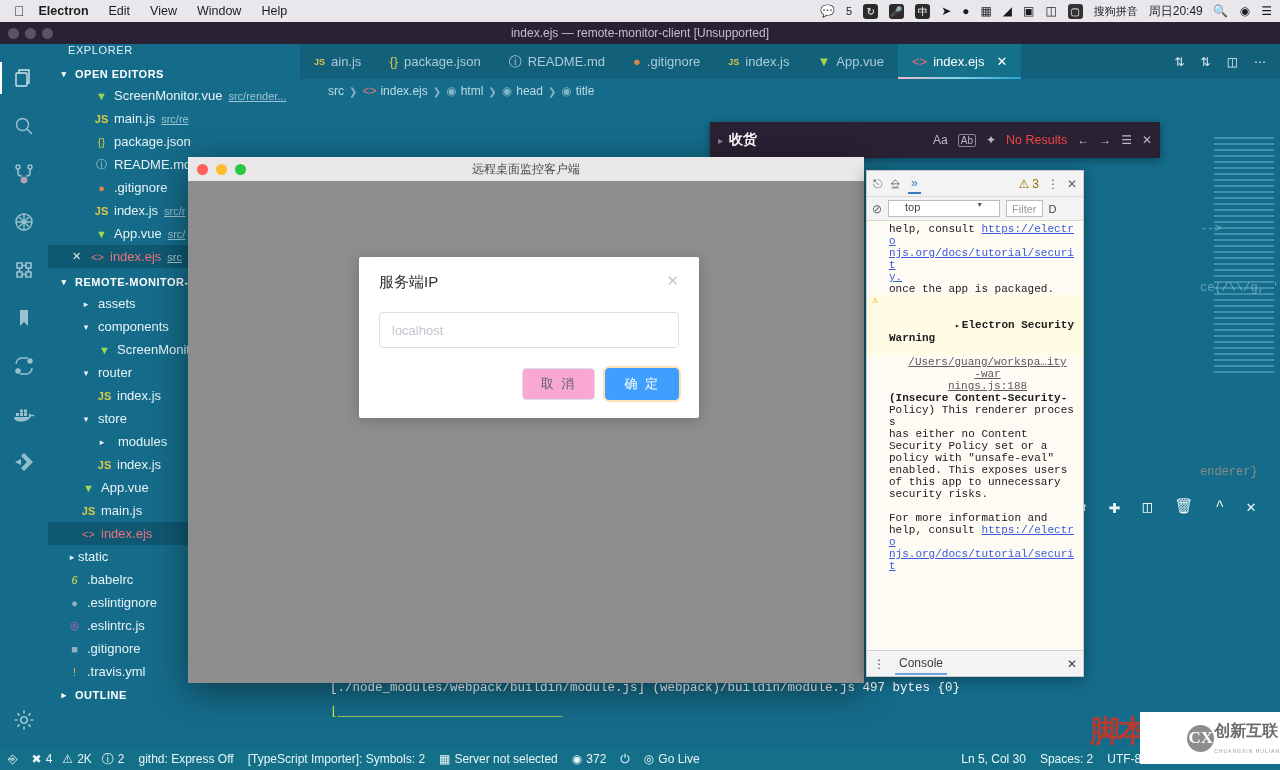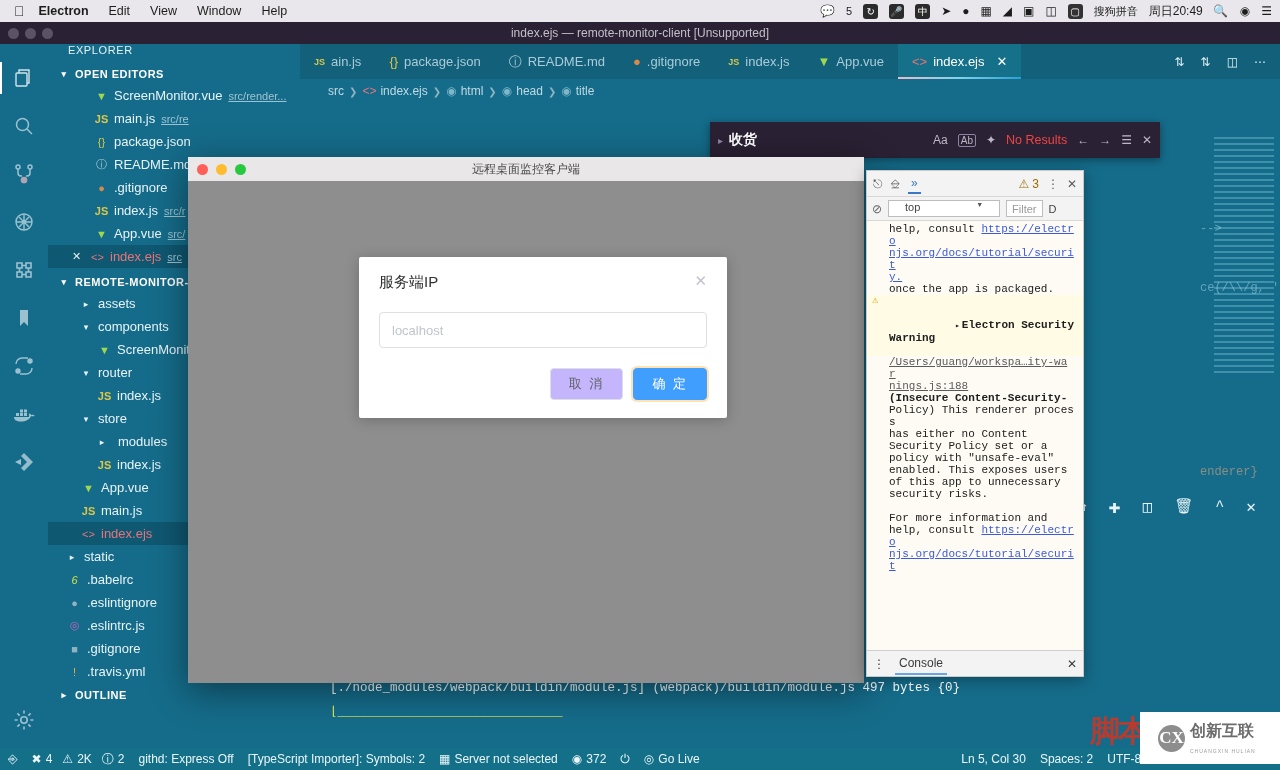--- a/index.html
+++ b/index.html
@@ -116,32 +116,32 @@
   
   .appwin { position:absolute; top:135px; left:188px; width:676px; height:526px;
             background:#8e8e8e; box-shadow:0 8px 34px rgba(0,0,0,.45); z-index:35; }
   .appwin-title { height:24px; background:#e9e7e7; display:flex; align-items:center;
                   justify-content:center; position:relative; font-size:12px; color:#4a4a4a; }
   .appwin-dots { position:absolute; left:9px; display:flex; gap:8px; }
   .appwin-dots i { width:11px; height:11px; border-radius:50%; display:block; }
   .d-red{background:#ff5f57;} .d-yel{background:#febc2e;} .d-grn{background:#28c840;}
 
   
-  .modal { position:absolute; left:171px; top:100px; width:368px; background:#fff;
+  .modal { position:absolute; left:171px; top:100px; width:340px; background:#fff;
            border-radius:2px; box-shadow:0 2px 14px rgba(0,0,0,.22); }
   .modal-head { padding:16px 20px 8px 20px; display:flex; align-items:flex-start; }
   .modal-title { font-size:15px; color:#303133; font-weight:500; }
   .modal-close { margin-left:auto; color:#bfc3cb; font-size:15px; line-height:1; cursor:pointer; }
   .modal-body { padding:12px 20px 6px 20px; }
   .modal-input { width:100%; height:36px; border:1px solid #dcdfe6; border-radius:4px;
                  padding:0 12px; font-size:13px; color:#606266; background:#fff; outline:none; }
   .modal-input::placeholder { color:#c0c4cc; }
   .modal-foot { padding:14px 20px 18px 20px; display:flex; justify-content:flex-end; gap:10px; }
   .btn { height:32px; padding:0 18px; border-radius:4px; font-size:13px; cursor:pointer; border:1px solid #dcdfe6;
-         background:#c4b5fd; color:#606266; letter-spacing:2px; }
+         background:#f9a8d4; color:#606266; letter-spacing:2px; }
   .btn-primary { background:#409eff; border-color:#409eff; color:#fff;
                  box-shadow:0 0 0 2px rgba(255,200,120,.55); }
 
   
   .devtools { position:absolute; left:866px; top:148px; width:218px; height:507px;
               background:#fdfbf3; border:1px solid #c9c9c9; box-shadow:0 3px 14px rgba(0,0,0,.35); z-index:40;
               display:flex; flex-direction:column; }
   .dt-top { height:26px; background:#f3f3f3; border-bottom:1px solid #d8d8d8;
             display:flex; align-items:center; padding:0 6px; gap:8px; color:#5a5a5a; font-size:12px; }
   .dt-warn { color:#9c6b00; display:flex; align-items:center; gap:3px; }
@@ -150,21 +150,21 @@
   .dt-select { flex:0 0 auto; width:112px; height:17px; border:1px solid #bdbdbd; background:#fff;
                display:flex; align-items:flex-start; padding:0 16px; font-size:11px; }
   .dt-select .cv { margin-left:auto; font-size:7px; color:#555; }
   .dt-filterbox { border:1px solid #bdbdbd; background:#fff; height:17px; padding:0 5px;
                   font-size:11px; color:#999; display:flex; align-items:center; }
   .dt-console { flex:1; overflow:hidden; padding:2px 0 0 0;
                 font-family:"Liberation Mono", monospace; font-size:11px; line-height:12px; color:#202020; }
   .dt-line { padding:0 4px 0 22px; white-space:pre-wrap; word-break:break-all; }
   .dt-line.warnhead { background:#fffbe5; font-weight:bold; position:relative; }
   .dt-line a, .lnk { color:#3b5bdb; text-decoration:underline; }
-  .dt-src { text-align:left; padding-right:13px; }
+  .dt-src { text-align:center; padding-right:13px;margin-left:16px; }
   .dt-src a { color:#5a5a5a; }
   .dt-warnicon { position:absolute; left:5px; top:0; color:#d9a300; font-size:10px; }
   .dt-tri { font-size:8px; margin-right:2px; }
   .dt-bottom { height:26px; background:#f3f3f3; border-top:1px solid #d0d0d0;
                display:flex; align-items:center; padding:0 6px; gap:10px; font-size:12px; color:#3a3a3a; }
   .dt-tab { border-bottom:2px solid #6aa7e0; padding:3px 4px; }
 
   
   .terminal { position:absolute; left:300px; top:460px; width:980px; height:280px; color:#cfe9f0;
               font-family:"Liberation Mono", monospace; font-size:12.5px; }
@@ -178,21 +178,21 @@
   
   .statusbar { position:absolute; left:0; bottom:0; width:1280px; height:22px; background:#147089;
                display:flex; align-items:center; color:#eaf6fa; font-size:12px; padding:0 8px; z-index:50; }
   .sb-item { display:flex; align-items:center; gap:4px; margin-right:14px; white-space:nowrap; }
   .sb-right { margin-left:auto; display:flex; align-items:center; }
 
   
   .wm1 { position:absolute; right:78px; bottom:18px; z-index:55; color:#c0392b;
          font-size:30px; font-weight:bold; font-family:"DejaVu Serif", serif; letter-spacing:-2px; opacity:.95; }
   .wm2 { position:absolute; right:0; bottom:6px; width:140px; height:52px; background:#fff;
-         display:flex; align-items:center; gap:5px; padding-left:18px; z-index:56; }
+         display:flex; align-items:center; padding-left:18px; z-index:56;justify-content:flex-end; }
   .wm2 .cx { width:27px; height:27px; border-radius:50%; background:#8d8d8d; color:#fff;
              display:flex; align-items:center; justify-content:center; font-size:17px; font-weight:bold;
              font-family:"Liberation Serif", serif; }
   .wm2 .txt1 { font-size:16px; color:#6c6c6c; font-weight:bold; }
   .wm2 .txt2 { font-size:5px; color:#9a9a9a; letter-spacing:1px; }
   .minimap { position:absolute; right:6px; top:115px; width:60px; height:240px; opacity:.35;
              background:repeating-linear-gradient(180deg,#8fd4e8 0 2px, transparent 2px 6px); }
   svg { display:block; }
 </style>
 </head>
@@ -407,21 +407,21 @@
       <div class="row" style="padding-left:32px">
         <span class="ic ic-js">JS</span>
         <span class="lbl">main.js</span>
       </div>
       <div class="row sel red" style="padding-left:32px">
         <span class="ic ic-html">&lt;&gt;</span>
         <span class="lbl">index.ejs</span>
       </div>
       <div class="row" style="padding-left:18px">
         <span class="tw">▸</span>
-        <span class="lbl" style="margin-left:6px">static</span>
+        <span class="lbl" style="margin-left:0">static</span>
       </div>
       <div class="row" style="padding-left:18px">
         <span class="ic ic-babel">6</span>
         <span class="lbl">.babelrc</span>
       </div>
       <div class="row" style="padding-left:18px">
         <span class="ic ic-gray">●</span>
         <span class="lbl">.eslintignore</span>
       </div>
       <div class="row" style="padding-left:18px">

